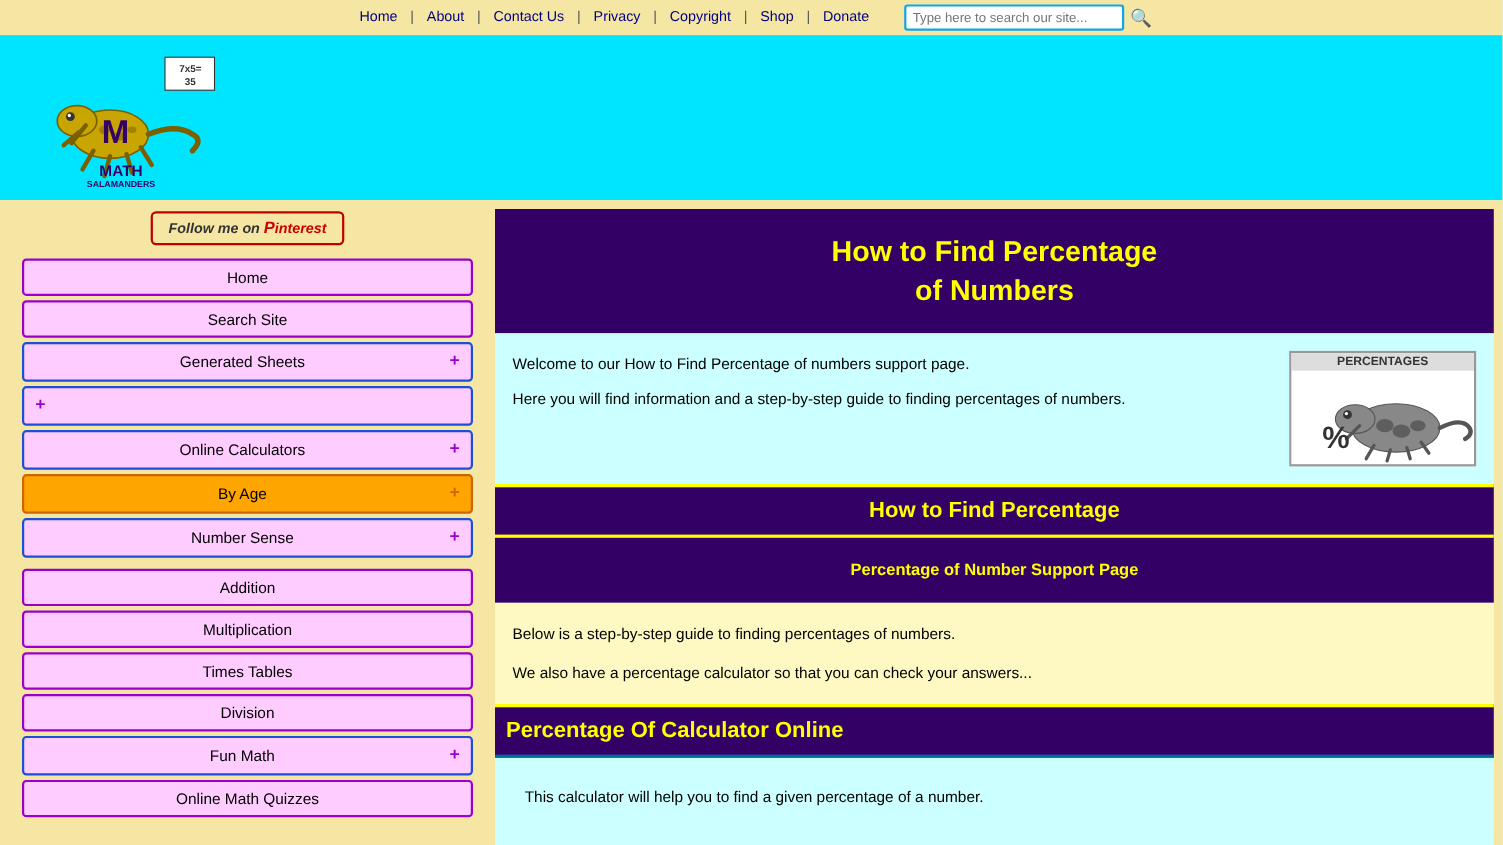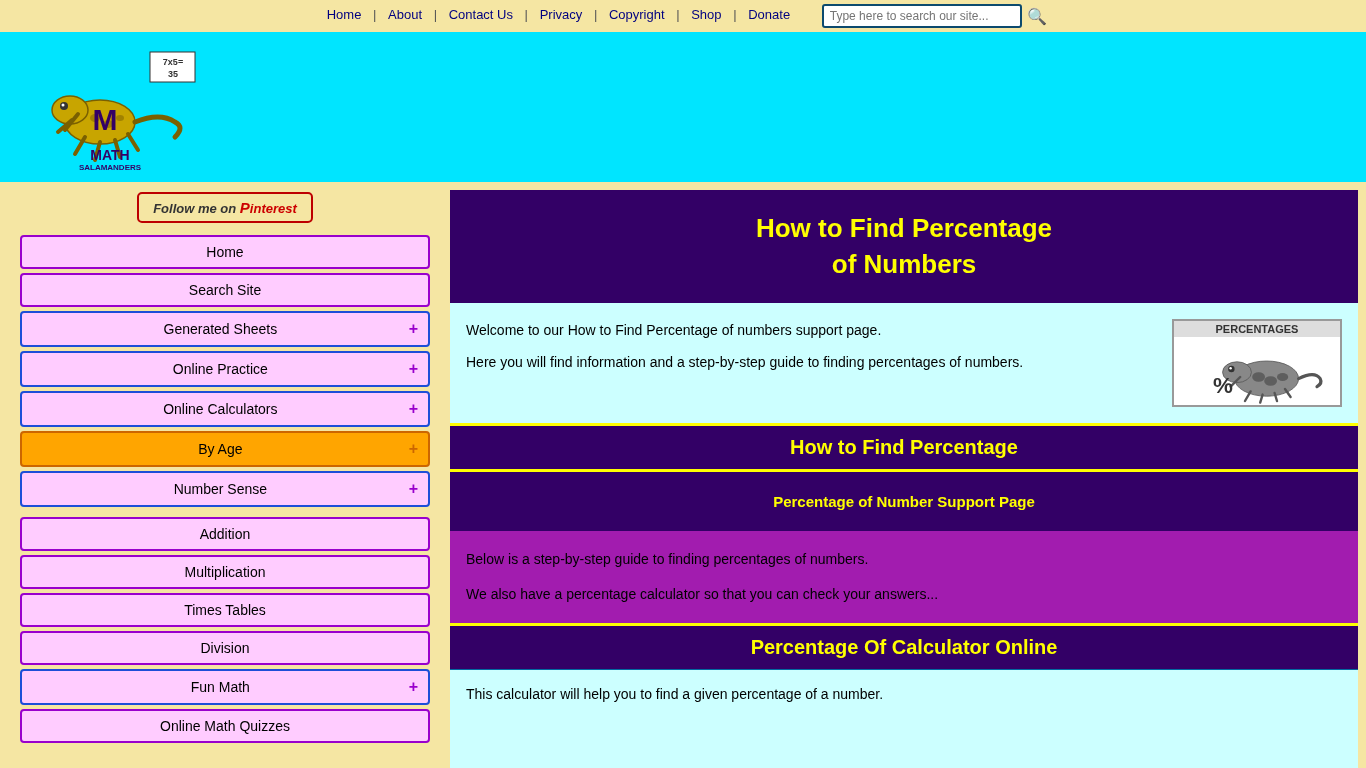--- a/index.html
+++ b/index.html
@@ -18,21 +18,21 @@
       margin: 0 8px;
     }
     #top-nav .separator { color: #555; }
     #search-container {
       display: inline-block;
       margin-left: 20px;
       vertical-align: middle;
     }
     #search-input {
       padding: 3px 6px;
-      border: 2px solid #0c4a6e;
+      border: 2px solid #0ea5e9;
       border-radius: 3px;
       width: 200px;
       font-size: 12px;
       color: #888;
       background: white;
     }
     #search-btn {
       background: none;
       border: none;
       cursor: pointer;
@@ -146,21 +146,21 @@
 
     #intro-section {
       background-color: #ccffff;
       padding: 16px;
       display: flex;
       gap: 16px;
     }
     #intro-text { flex: 1; font-size: 14px; line-height: 1.6; }
     #percentages-image {
       width: 170px;
-      height: 88px;
+      height: 105px;
       border: 2px solid #999;
       flex-shrink: 0;
       position: relative;
       background: white;
       display: flex;
       flex-direction: column;
       align-items: center;
       justify-content: flex-start;
       overflow: hidden;
     }
@@ -187,40 +187,40 @@
     .sub-header {
       background-color: #330066;
       color: #ffff00;
       text-align: center;
       padding: 21px;
       font-size: 15px;
       font-weight: bold;
     }
 
     #how-to-section {
-      background-color: #a21caf;
+      background-color: #fef9c3;
       padding: 16px;
       font-size: 14px;
       line-height: 1.8;
     }
 
     .calc-header {
       background-color: #330066;
       color: #ffff00;
-      text-align: center;
+      text-align: left;
       padding: 10px;
       font-size: 20px;
       font-weight: bold;
       border-top: 3px solid #ffff00;
-      border-bottom: 1px solid #0369a1;
+      border-bottom: 3px solid #0369a1;
       margin-top: 0;
     }
     #calc-section {
       background-color: #ccffff;
-      padding: 16px;
+      padding: 27px;
       font-size: 14px;
     }
   </style>
 </head>
 <body>
 
 <div id="top-nav">
   <a href="#">Home</a>
   <span class="separator">|</span>
   <a href="#">About</a>
@@ -292,21 +292,20 @@
       <span class="nav-btn-label">Home</span>
     </button>
     <button class="simple-nav-btn">
       <span class="nav-btn-label">Search Site</span>
     </button>
     <button class="nav-btn">
       <span class="nav-btn-label">Generated Sheets</span>
       <span class="plus-icon">+</span>
     </button>
     <button class="nav-btn">
-      <span class="nav-btn-label">Online Practice</span>
       <span class="plus-icon">+</span>
     </button>
     <button class="nav-btn">
       <span class="nav-btn-label">Online Calculators</span>
       <span class="plus-icon">+</span>
     </button>
     <button class="nav-btn active">
       <span class="nav-btn-label">By Age</span>
       <span class="plus-icon">+</span>
     </button>

